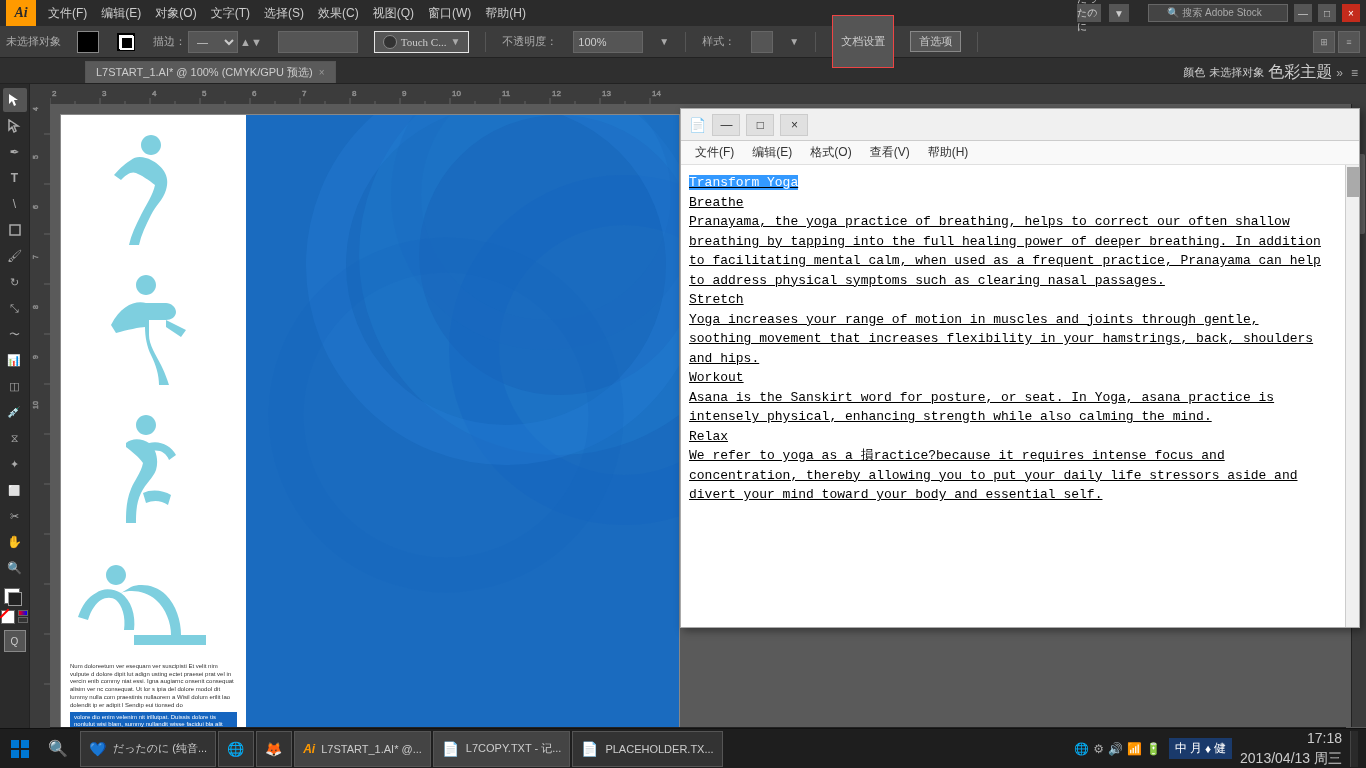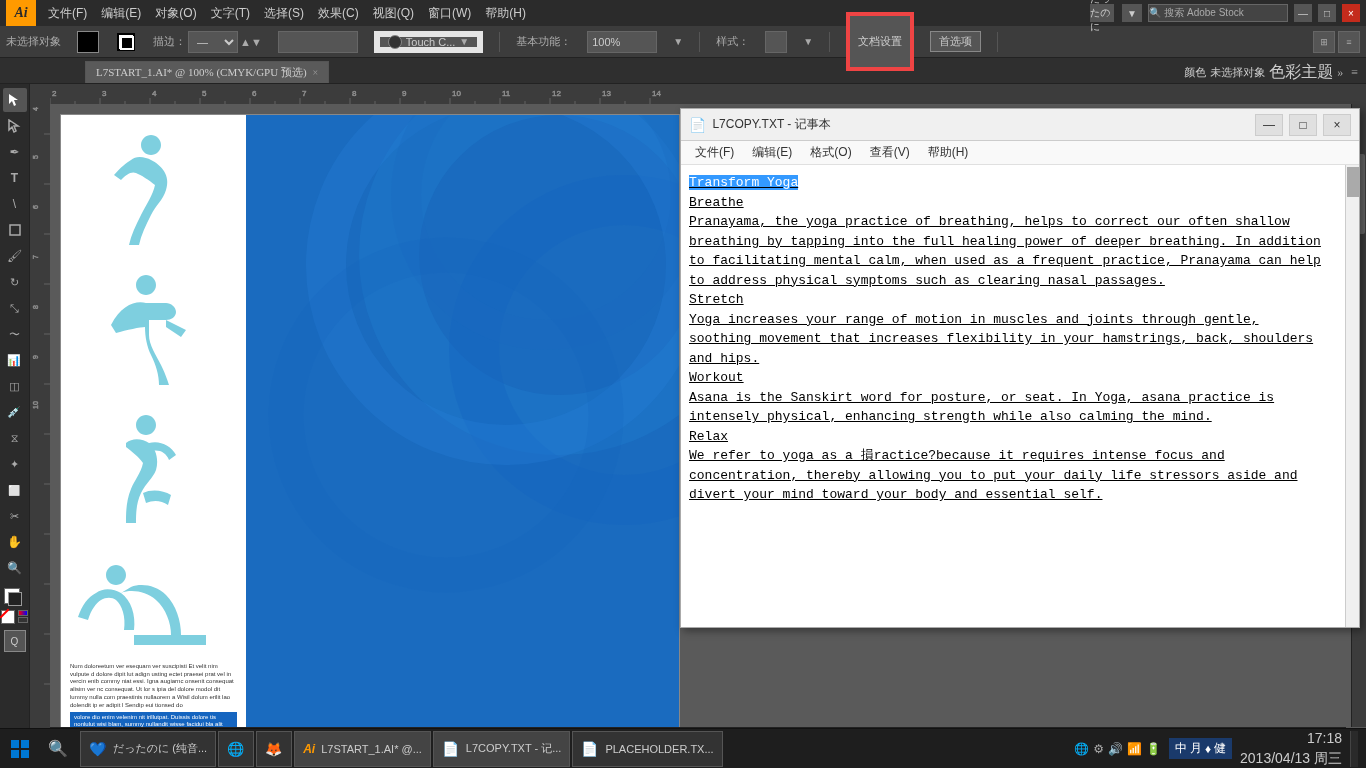--- a/index.html
+++ b/index.html
@@ -78,29 +78,30 @@
       width: 70px;
       background: #555;
       border: 1px solid #666;
       color: #ccc;
       font-size: 11px;
       padding: 0 4px;
     }
     .touch-btn {
       height: 22px;
       background: #555;
-      border: 6px solid #e5e5e5;
+      border: 1px solid #e5e5e5;
       color: #ccc;
       font-size: 11px;
       padding: 0 8px;
       display: flex;
       align-items: center;
       gap: 4px;
       cursor: pointer;
       white-space: nowrap;
+      font-family: Liberation Serif, serif;
     }
     .circle-icon {
       width: 14px;
       height: 14px;
       border-radius: 50%;
       background: #333;
       border: 1px solid #888;
     }
     .toolbar-divider {
       width: 1px;
@@ -110,21 +111,20 @@
 
     
     #tab-bar {
       width: 100%;
       height: 26px;
       background: #2f2f2f;
       display: flex;
       align-items: flex-end;
       padding-left: 85px;
       border-bottom: 1px solid #222;
-      font-family: Liberation Serif, serif;
     }
     .tab {
       height: 22px;
       background: #3c3c3c;
       color: #ccc;
       font-size: 11px;
       padding: 0 10px;
       display: flex;
       align-items: center;
       gap: 6px;
@@ -480,21 +480,21 @@
   <span class="menu-item">文字(T)</span>
   <span class="menu-item">选择(S)</span>
   <span class="menu-item">效果(C)</span>
   <span class="menu-item">视图(Q)</span>
   <span class="menu-item">窗口(W)</span>
   <span class="menu-item">帮助(H)</span>
   <div class="menu-spacer"></div>
   <div class="menu-right-icons">
     <div style="width:24px;height:18px;background:#555;color:#ccc;font-size:10px;display:flex;align-items:center;justify-content:center;">だったのに</div>
     <div style="width:20px;height:18px;background:#555;color:#ccc;font-size:10px;display:flex;align-items:center;justify-content:center;margin-left:2px;">▼</div>
-    <div style="width:140px;height:18px;background:#444;border:1px solid #666;color:#aaa;font-size:10px;display:flex;align-items:center;padding-left:0;gap:4px;margin-left:0;">🔍 搜索 Adobe Stock</div>
+    <div style="width:140px;height:18px;background:#444;border:1px solid #666;color:#aaa;font-size:10px;display:flex;align-items:center;padding-left:18px;gap:4px;margin-left:13px;">🔍 搜索 Adobe Stock</div>
     <div style="width:18px;height:18px;background:#555;color:#ccc;font-size:10px;display:flex;align-items:center;justify-content:center;">—</div>
     <div style="width:18px;height:18px;background:#555;color:#ccc;font-size:10px;display:flex;align-items:center;justify-content:center;">□</div>
     <div style="width:18px;height:18px;background:#c42b1c;color:#fff;font-size:10px;display:flex;align-items:center;justify-content:center;">×</div>
   </div>
 </div>
 
 <div id="toolbar">
   <span class="toolbar-label">未选择对象</span>
   <div class="color-swatch"></div>
   <div style="position:relative;width:22px;height:22px;">
@@ -508,29 +508,29 @@
     </select>
     <span style="color:#aaa;font-size:11px;">▲▼</span>
   </div>
   <div style="width:80px;height:22px;background:#555;border:1px solid #666;"></div>
   <div class="touch-btn">
     <div class="circle-icon"></div>
     <span>Touch C...</span>
     <span style="color:#aaa;font-size:10px;">▼</span>
   </div>
   <div class="toolbar-divider"></div>
-  <span class="toolbar-label">基本功能：</span>
+  <span class="toolbar-label">不透明度：</span>
   <input class="toolbar-input" value="100%" style="">
   <span style="color:#aaa;font-size:10px;">▼</span>
   <div class="toolbar-divider"></div>
   <span class="toolbar-label">样式：</span>
   <div style="width:22px;height:22px;background:#555;border:1px solid #666;"></div>
   <span style="color:#aaa;font-size:10px;">▼</span>
   <div class="toolbar-divider"></div>
-  <button style="background:#555;border:4px solid #ef4444;color:#ccc;font-size:11px;padding:18px 8px;cursor:pointer;">文档设置</button>
+  <button style="background:#555;border:1px solid #ef4444;color:#ccc;font-size:11px;padding:18px 8px;cursor:pointer;">文档设置</button>
   <button style="background:#555;border:1px solid #888;color:#ccc;font-size:11px;padding:2px 8px;cursor:pointer;">首选项</button>
   <div class="toolbar-divider"></div>
   <div style="display:flex;gap:3px;margin-left:auto;">
     <div style="width:22px;height:22px;background:#555;border:1px solid #666;color:#aaa;font-size:9px;display:flex;align-items:center;justify-content:center;">⊞</div>
     <div style="width:22px;height:22px;background:#555;border:1px solid #666;color:#aaa;font-size:9px;display:flex;align-items:center;justify-content:center;">≡</div>
   </div>
 </div>
 
 <div id="tab-bar">
   <div class="tab active">
@@ -738,21 +738,20 @@
     <div class="v-scrollbar">
       <div class="scroll-thumb" style="width:11px;height:80px;margin-left:2px;margin-top:50px;"></div>
     </div>
   </div>
 
 </div>
 
 <div id="notepad">
   <div class="notepad-titlebar">
     <span style="font-size:14px;">📄</span>
-    <span class="notepad-title">L7COPY.TXT - 记事本</span>
     <div class="notepad-btn">—</div>
     <div class="notepad-btn">□</div>
     <div class="notepad-btn close">×</div>
   </div>
   <div class="notepad-menubar">
     <span class="np-menu">文件(F)</span>
     <span class="np-menu">编辑(E)</span>
     <span class="np-menu">格式(O)</span>
     <span class="np-menu">查看(V)</span>
     <span class="np-menu">帮助(H)</span>

